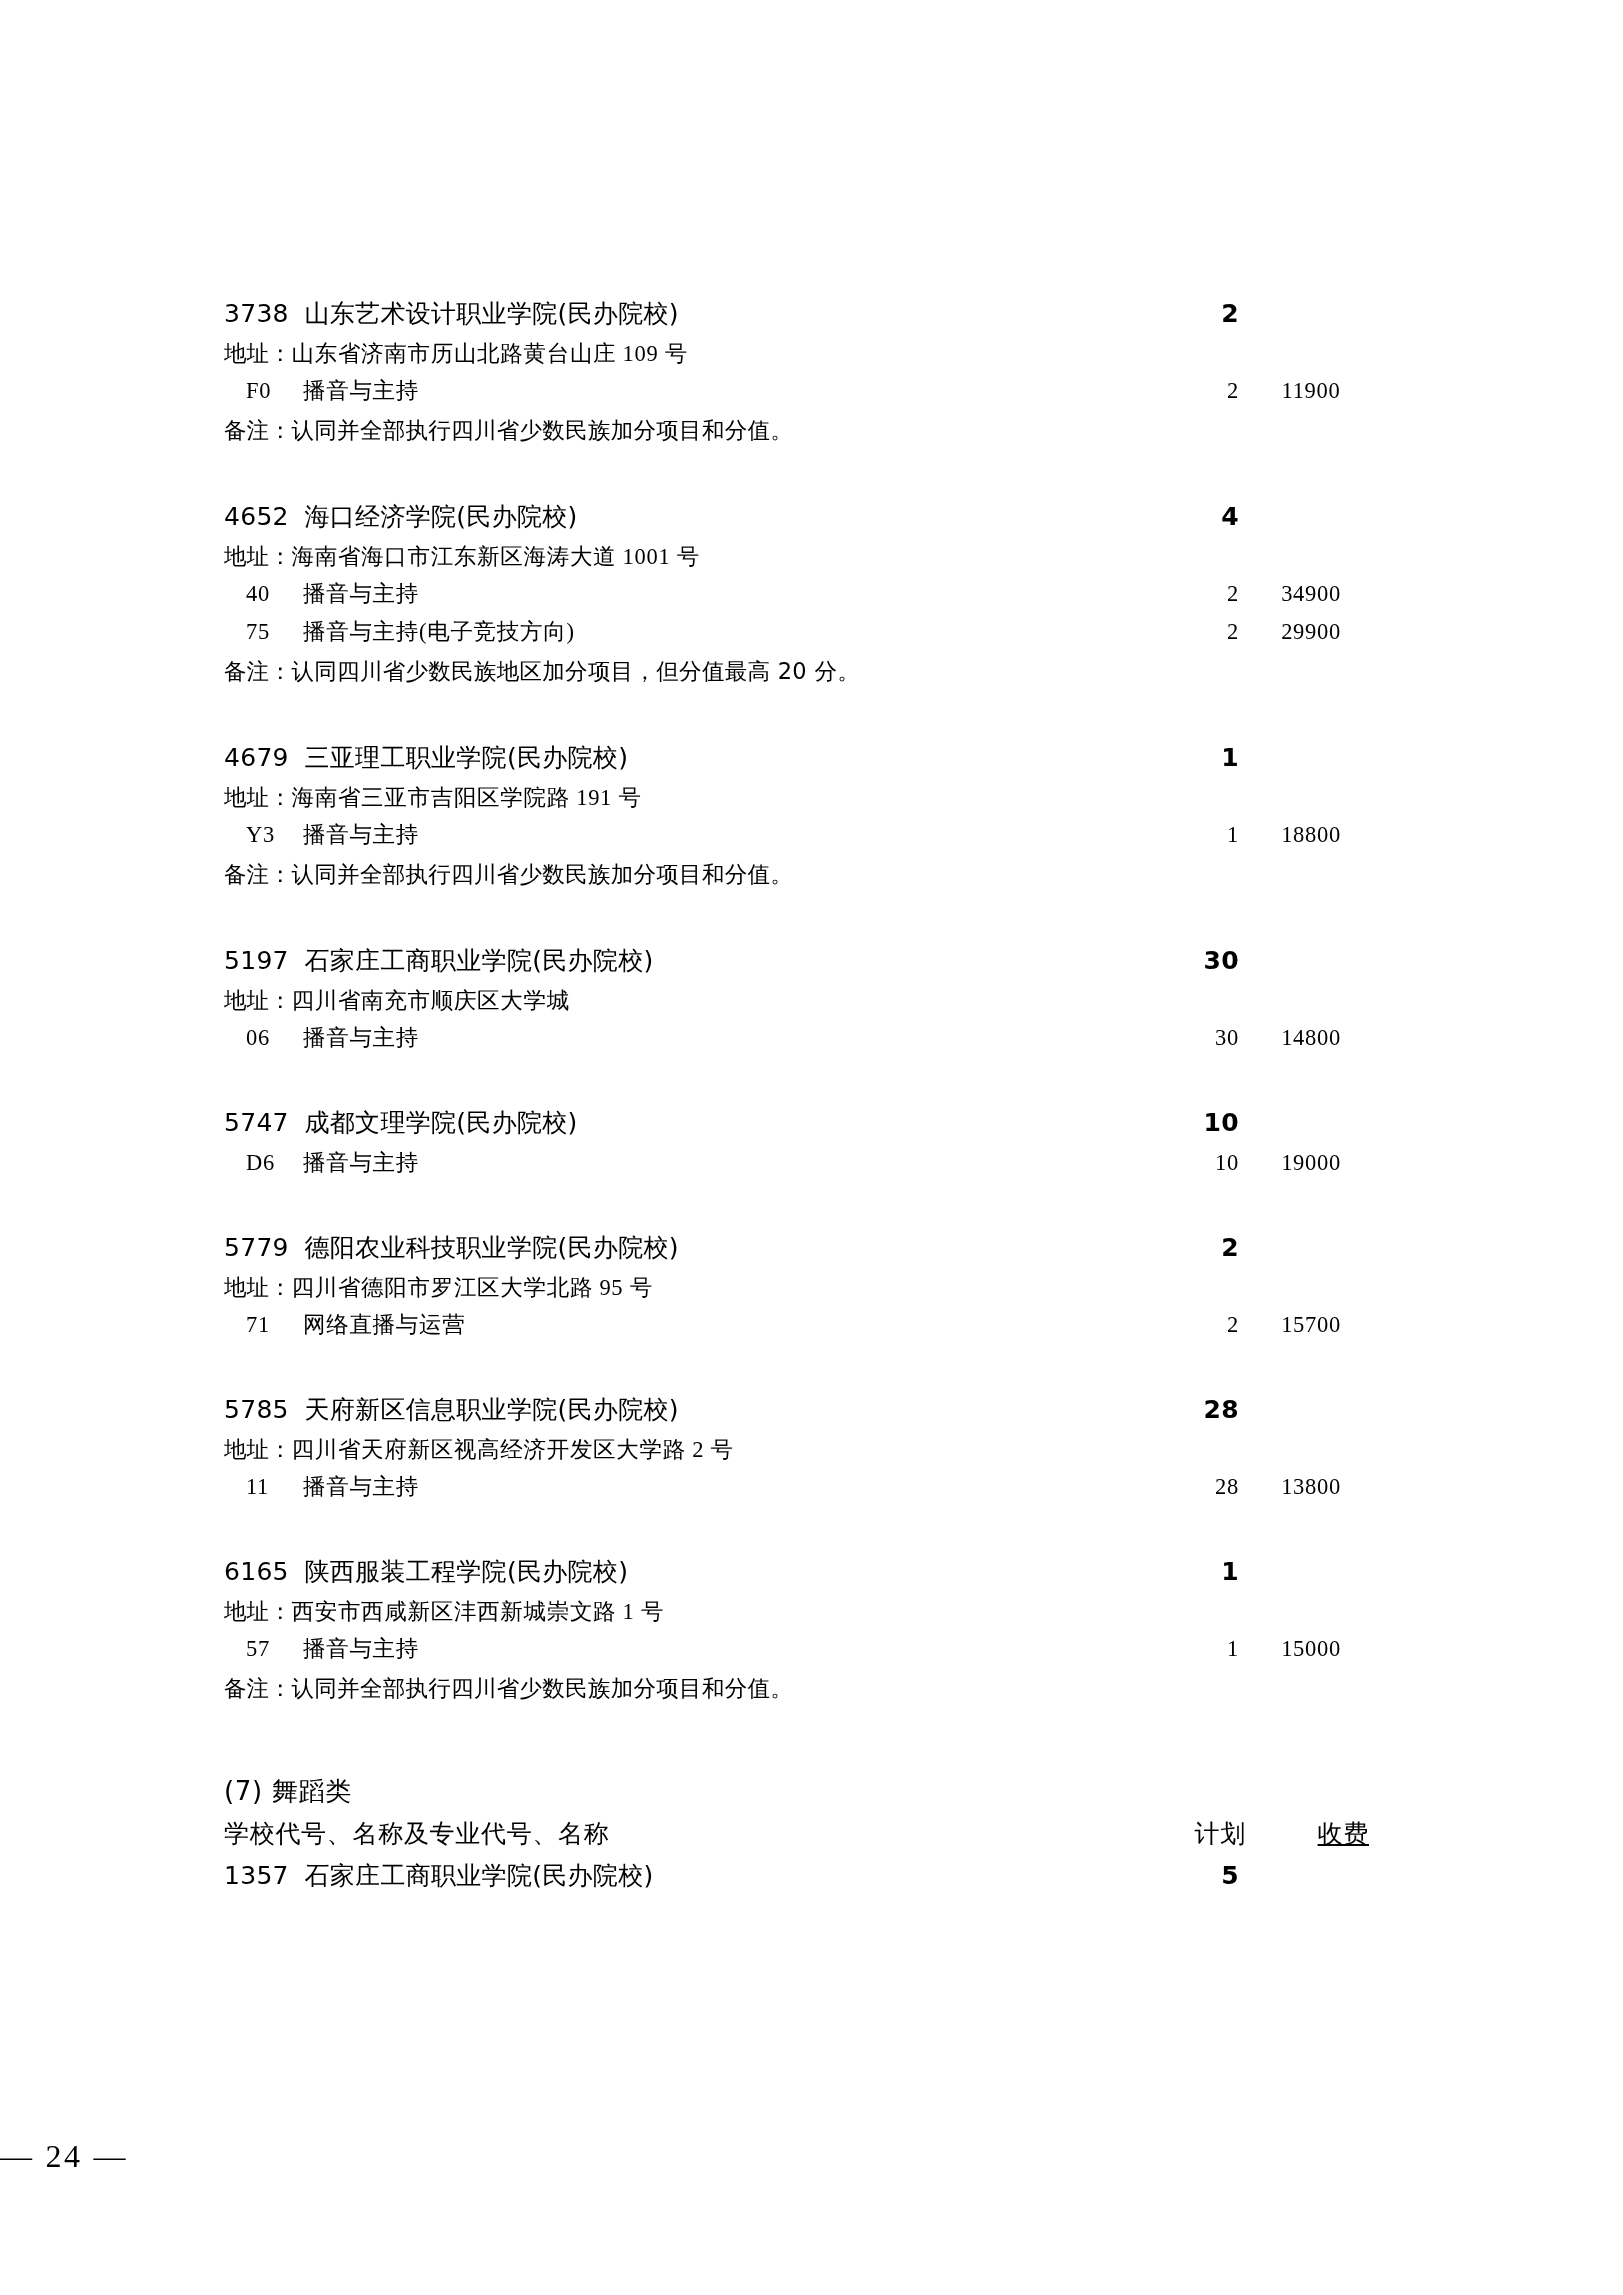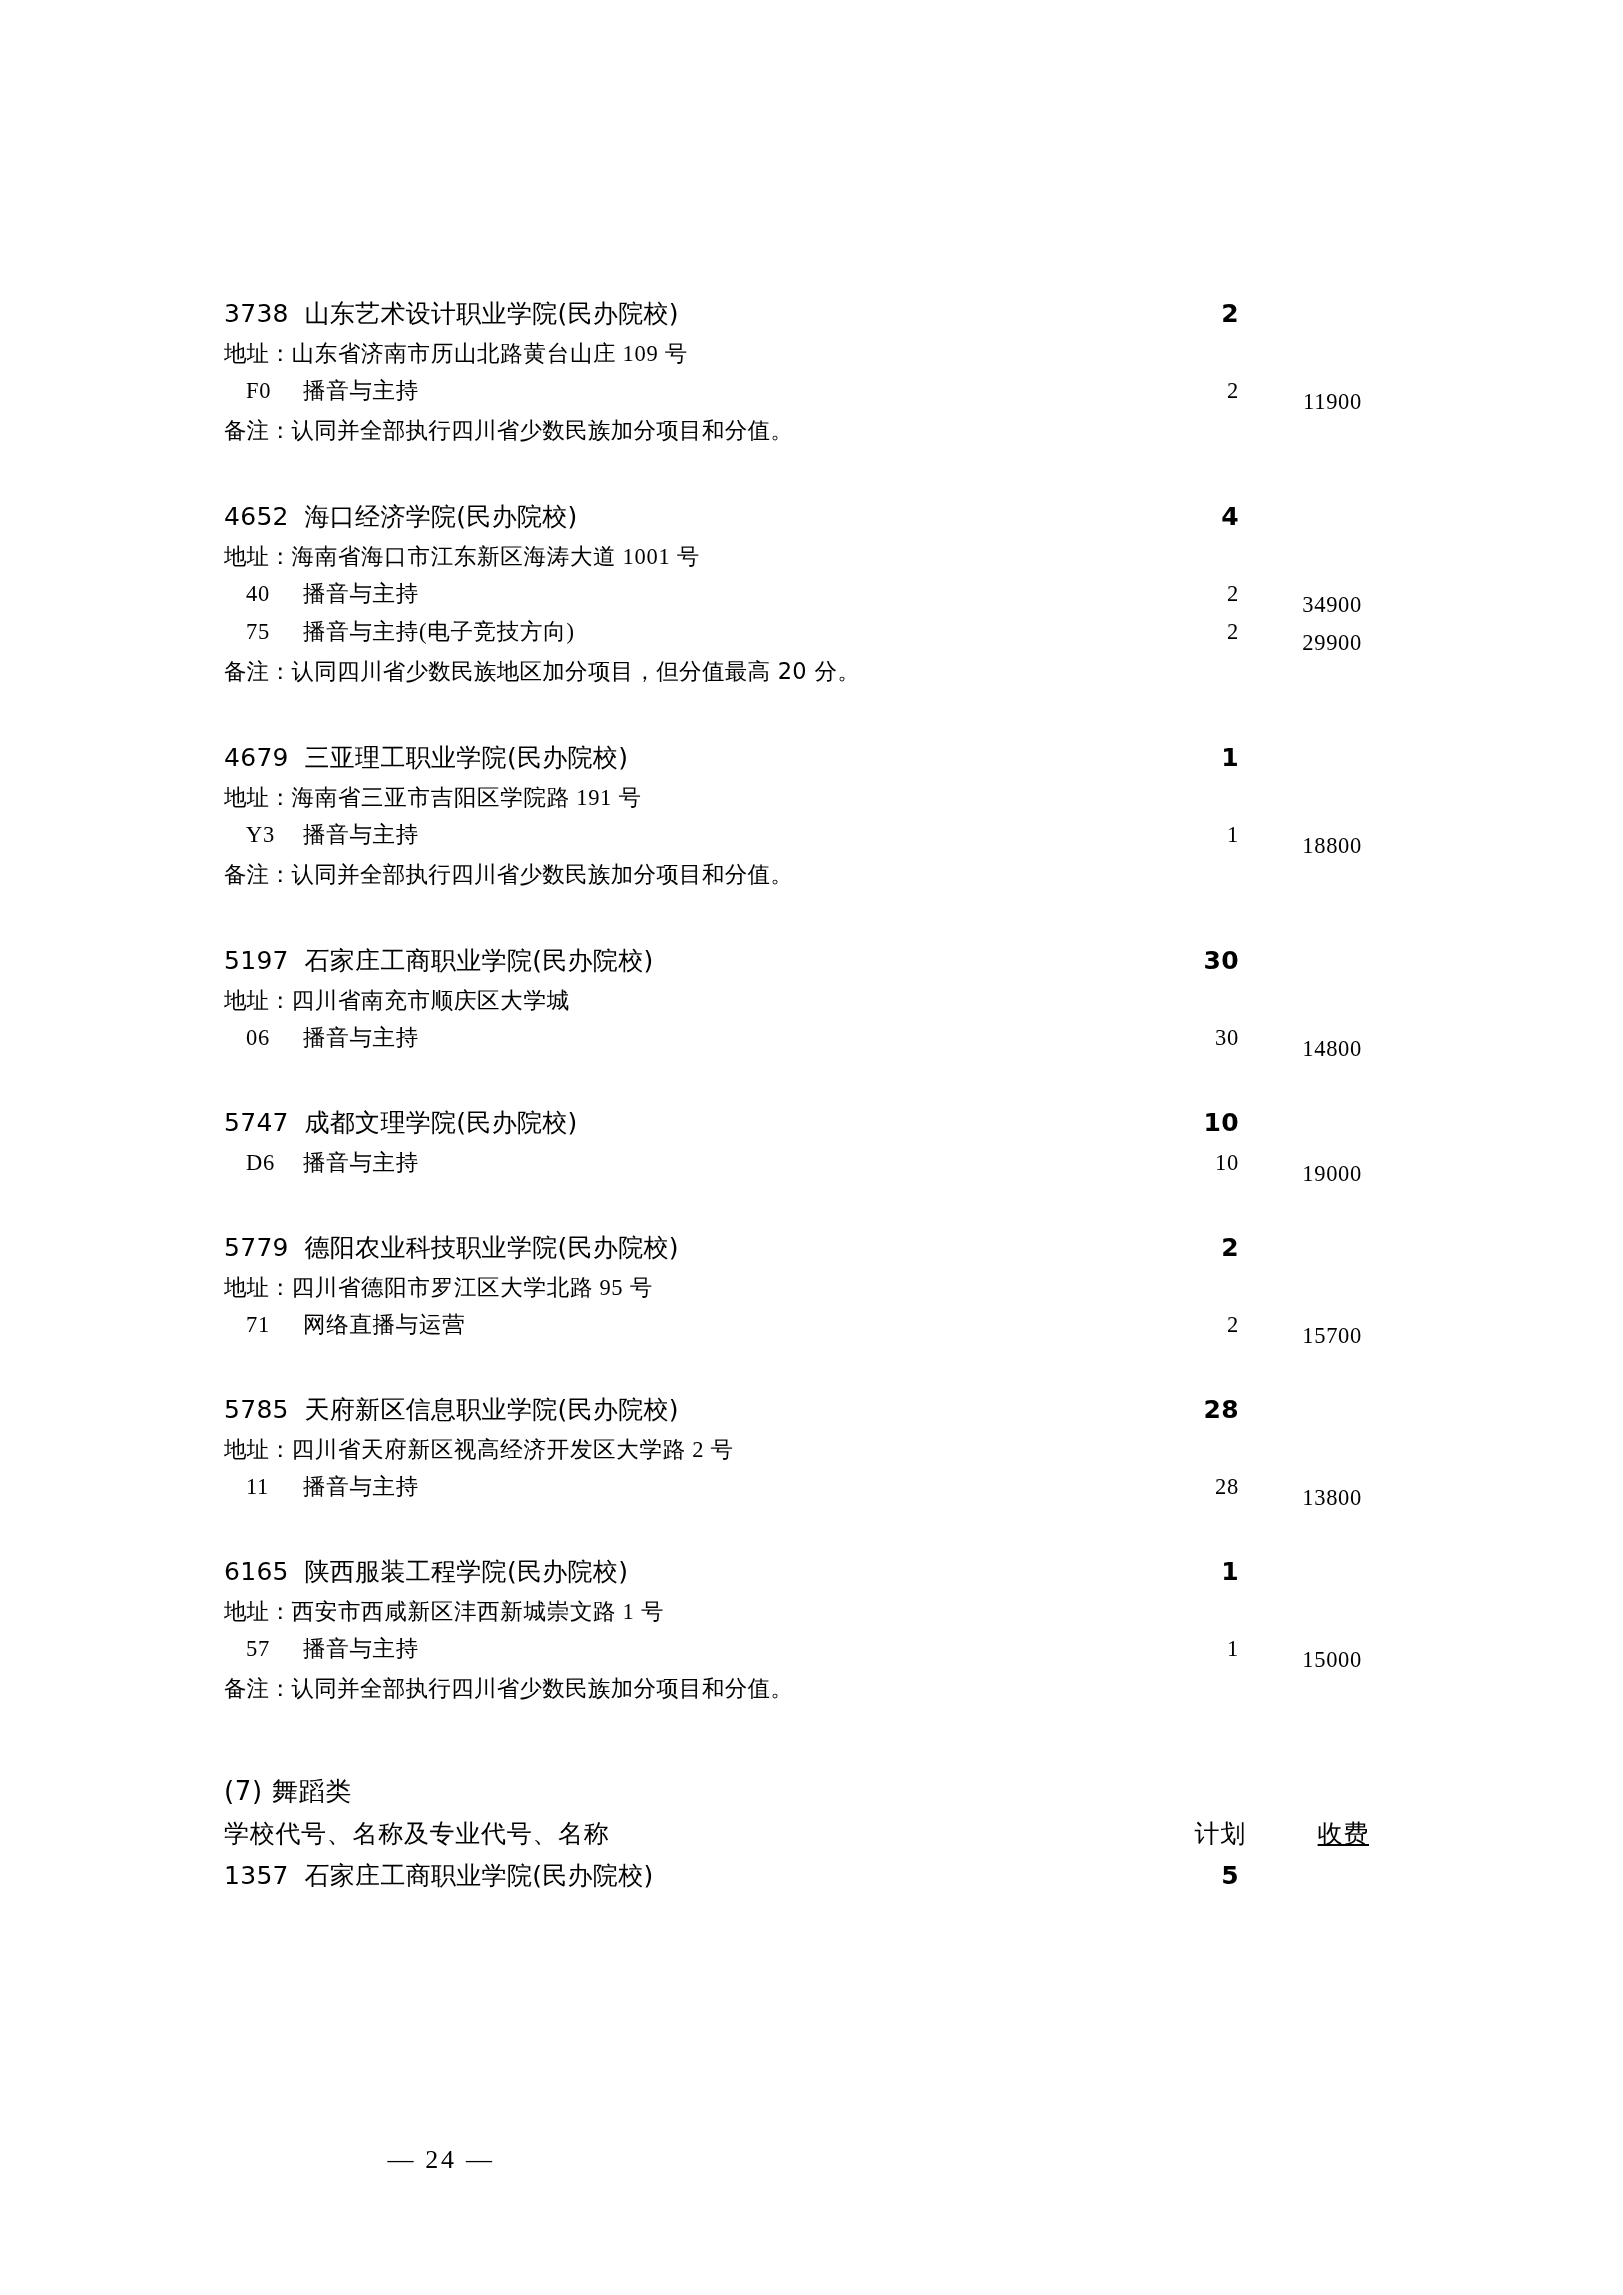--- a/index.html
+++ b/index.html
@@ -107,23 +107,22 @@
     top: 0;
     width: 74px;
     text-align: right;
     letter-spacing: 0.7px;
   }
   .major-fee {
     position: absolute;
     left: 1036px;
     top: 0;
     width: 102px;
-    text-align: right;
-    letter-spacing: 0.7px;
-    margin-top: 11px;
+    text-align: center;
+    letter-spacing: 0.7px;
   }
 
   .note-line {
     font-size: 22.5px;
     line-height: 40px;
     white-space: nowrap;
   }
   .note-label {
     font-family: "DejaVu Sans", "Liberation Sans", sans-serif;
     font-size: 22.5px;
@@ -165,23 +164,22 @@
     width: 109px;
     text-align: right;
     text-decoration: underline;
   }
 
   .footer {
     position: absolute;
     left: 0;
     bottom: 120px;
     width: 1373px;
-    text-align: center;
     font-family: "Liberation Serif", serif;
-    font-size: 26px;
+    font-size: 32px;
     letter-spacing: 2.7px;
     padding-right: 491px;
     box-sizing: border-box;
   }
 </style>
 </head>
 <body>
 
 <div class="page">
   <div class="content">

